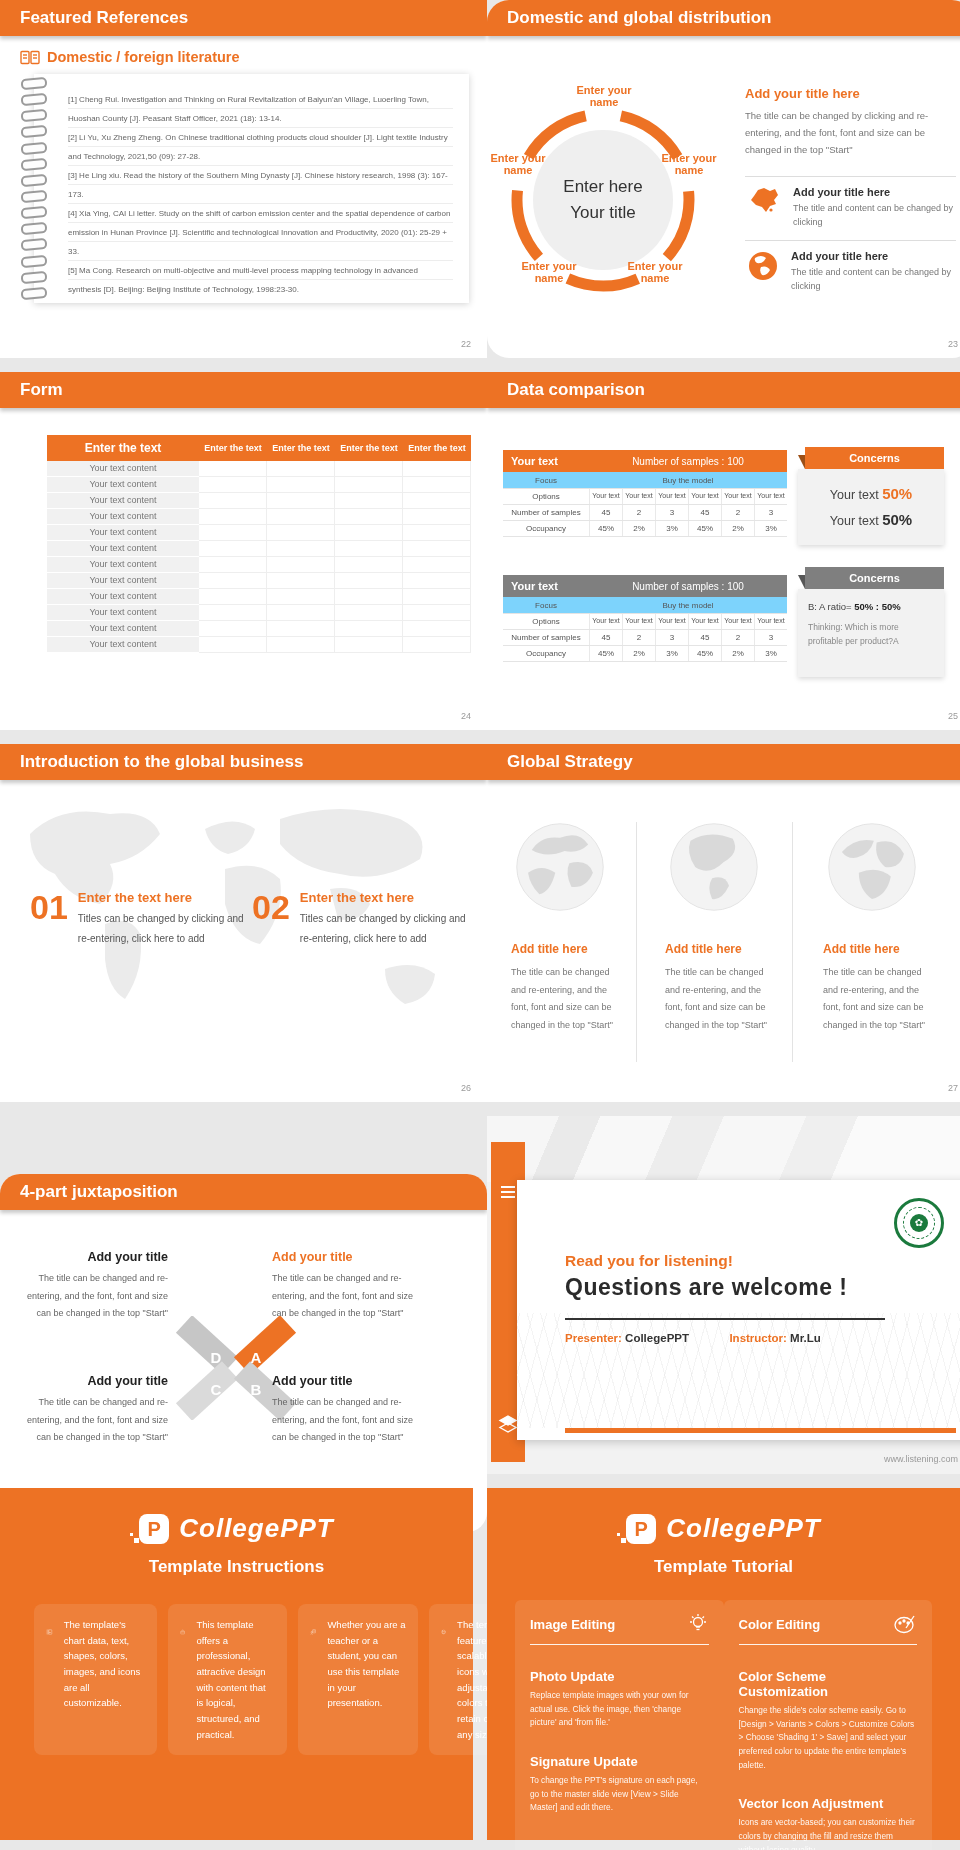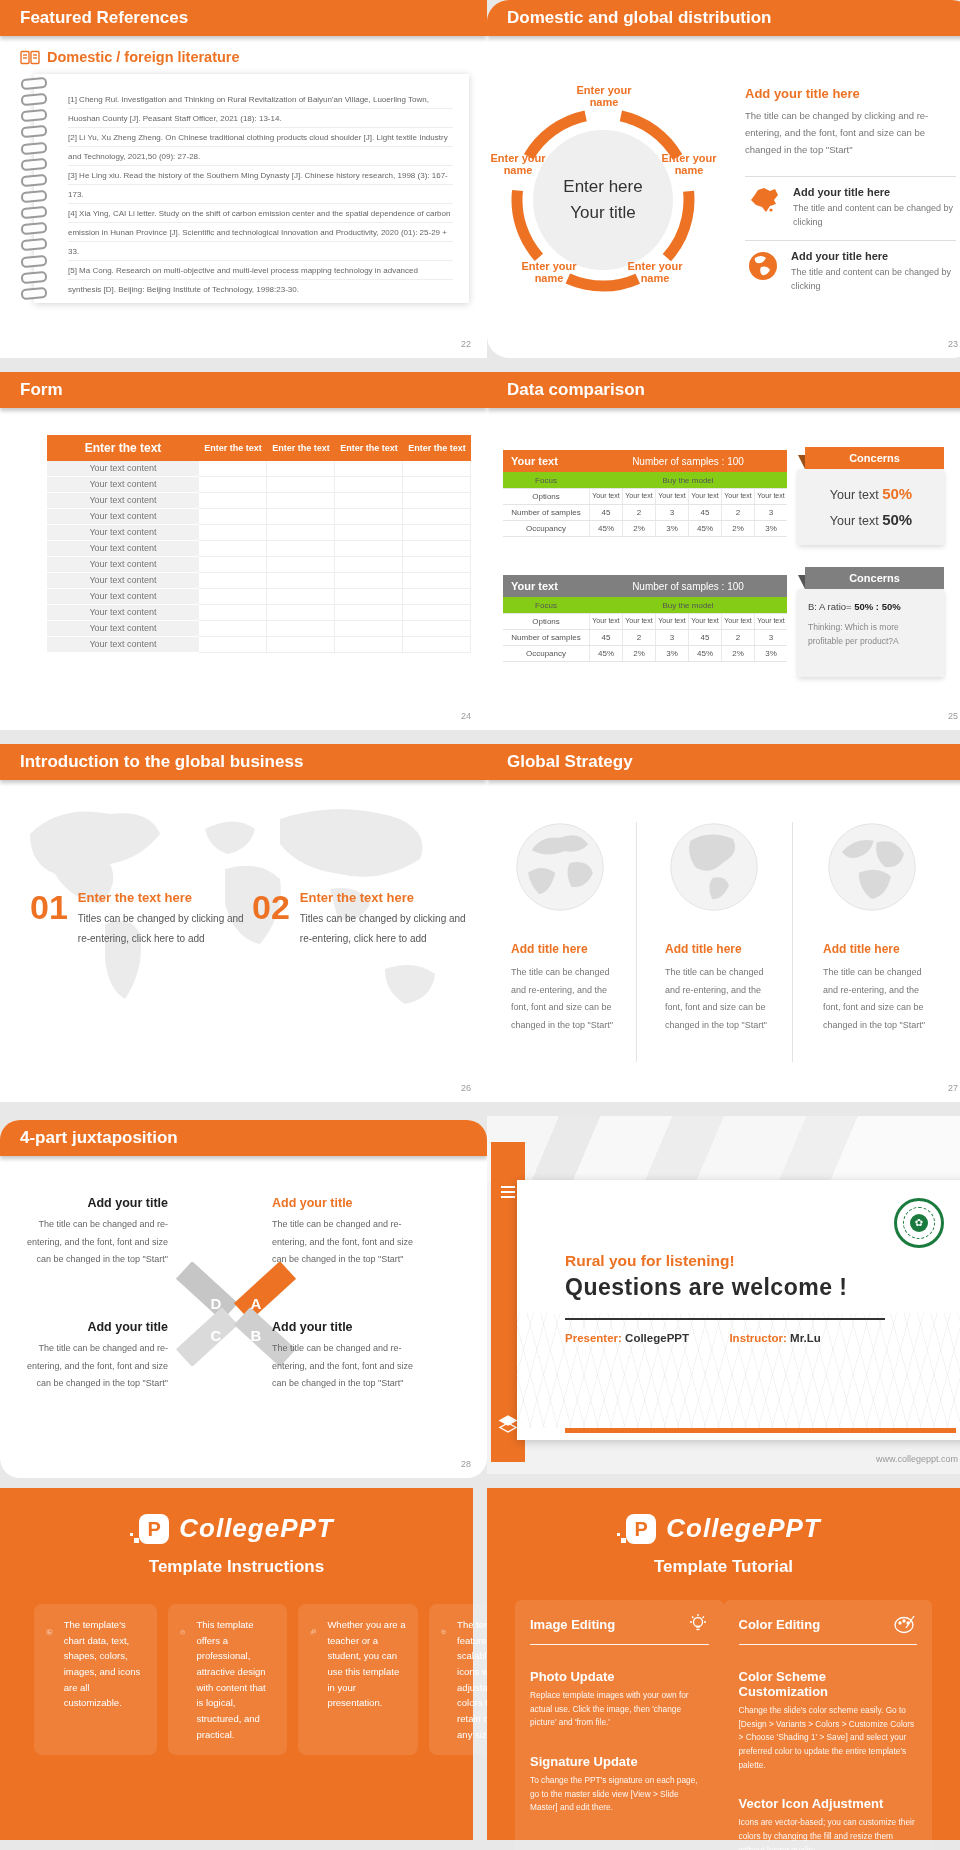--- a/index.html
+++ b/index.html
@@ -52,21 +52,21 @@
   .frow .fc{background:#fff;border-bottom:1px solid #eee;border-right:1px solid #eee;}
   .frow .fc:first-of-type{border-left:1px solid #eee;}
 
   
   .ctable{position:absolute;left:16px;width:284px;font-size:8px;color:#555;}
   .chead{display:grid;grid-template-columns:86px 1fr;height:22px;align-items:center;color:#fff;}
   .chead.torange{background:var(--o);} .chead.tgray{background:var(--gry);}
   .chead .nm{font-weight:bold;font-size:11px;padding-left:8px;text-align:left;}
   .chead .sm{font-size:10px;text-align:center;}
   .crow{display:grid;border-bottom:1px solid #e4e4e4;}
-  .crow.focus{grid-template-columns:86px 1fr;background:#84cc16;height:16px;align-items:center;text-align:center;}
+  .crow.focus{grid-template-columns:86px 1fr;background:#7dd3fc;height:16px;align-items:center;text-align:center;}
   .crow.six{grid-template-columns:86px repeat(6,1fr);align-items:center;text-align:center;}
   .crow.six>div{border-left:1px solid #e9e9e9;padding:3px 0;}
   .crow.six>div:first-child{border-left:none;}
   .opt{font-size:7px;line-height:1.25;}
   .lblcell{font-size:8px;}
   .concern{position:absolute;left:311px;width:146px;}
   .ctab{position:relative;margin-left:7px;height:22px;color:#fff;font-weight:bold;font-size:11px;
         text-align:center;line-height:22px;}
   .ctab.torange{background:var(--o);} .ctab.tgray{background:var(--gry);}
   .ctab::before{content:"";position:absolute;left:-7px;top:8px;border-style:solid;
@@ -501,21 +501,21 @@
       <div class="gs-h">Add title here</div>
       <div class="gs-b">The title can be changed and re-entering, and the font, font and size can be changed in the top "Start"</div>
     </div>
     <div class="gs-col" style="left:336px;">
       <div class="gs-h">Add title here</div>
       <div class="gs-b">The title can be changed and re-entering, and the font, font and size can be changed in the top "Start"</div>
     </div>
     <div class="pgnum">27</div>
   </div>
 
-  <div class="slide" style="left:0;top:1120px;border-radius:20px;">
+  <div class="slide" style="left:0;top:1174px;border-radius:20px;">
     <div class="shead">4-part juxtaposition</div>
     <svg class="xgfx" width="140" height="104" viewBox="0 0 140 104">
       <line x1="18" y1="8" x2="64" y2="50" stroke="#c6c6c6" stroke-width="24"></line>
       <line x1="122" y1="8" x2="76" y2="50" stroke="#ED7224" stroke-width="24"></line>
       <line x1="18" y1="96" x2="64" y2="54" stroke="#dadada" stroke-width="24"></line>
       <line x1="122" y1="96" x2="76" y2="54" stroke="#cfcfcf" stroke-width="24"></line>
       <text x="50" y="47" fill="#fff" font-size="15" font-weight="bold" text-anchor="middle">D</text>
       <text x="90" y="47" fill="#fff" font-size="15" font-weight="bold" text-anchor="middle">A</text>
       <text x="50" y="79" fill="#fff" font-size="15" font-weight="bold" text-anchor="middle">C</text>
       <text x="90" y="79" fill="#fff" font-size="15" font-weight="bold" text-anchor="middle">B</text>
@@ -554,33 +554,33 @@
         </svg>
       </div>
     </div>
     <div class="thx-card">
       <div class="mesh"></div>
       <div class="emblem">
         <div class="inner">
             <div class="core">✿</div>
           </div>
       </div>
-      <div class="thx-h">Rural you for listening!</div>
+      <div class="thx-h">Read you for listening!</div>
       <div class="thx-sub">Questions are welcome !</div>
       <div class="thx-line"></div>
       <div class="thx-people">
         <span class="lab">Presenter:</span>
         <span>CollegePPT</span>
         <span style="display:inline-block;width:34px;"></span>
         <span class="lab">Instructor:</span>
         <span>Mr.Lu</span>
       </div>
       <div class="thx-bar"></div>
     </div>
-    <div class="thx-site">www.collegeppt.com</div>
+    <div class="thx-site">www.listening.com</div>
   </div>
 
   <div class="panel" style="left:0;">
     <div class="brand">
       <div class="brand-icon"><span>P</span><i></i><em></em></div>
       <div class="brand-text">CollegePPT</div>
     </div>
     <div class="panel-title">Template Instructions</div>
     <div class="cardgrid">
       <div class="icard">

